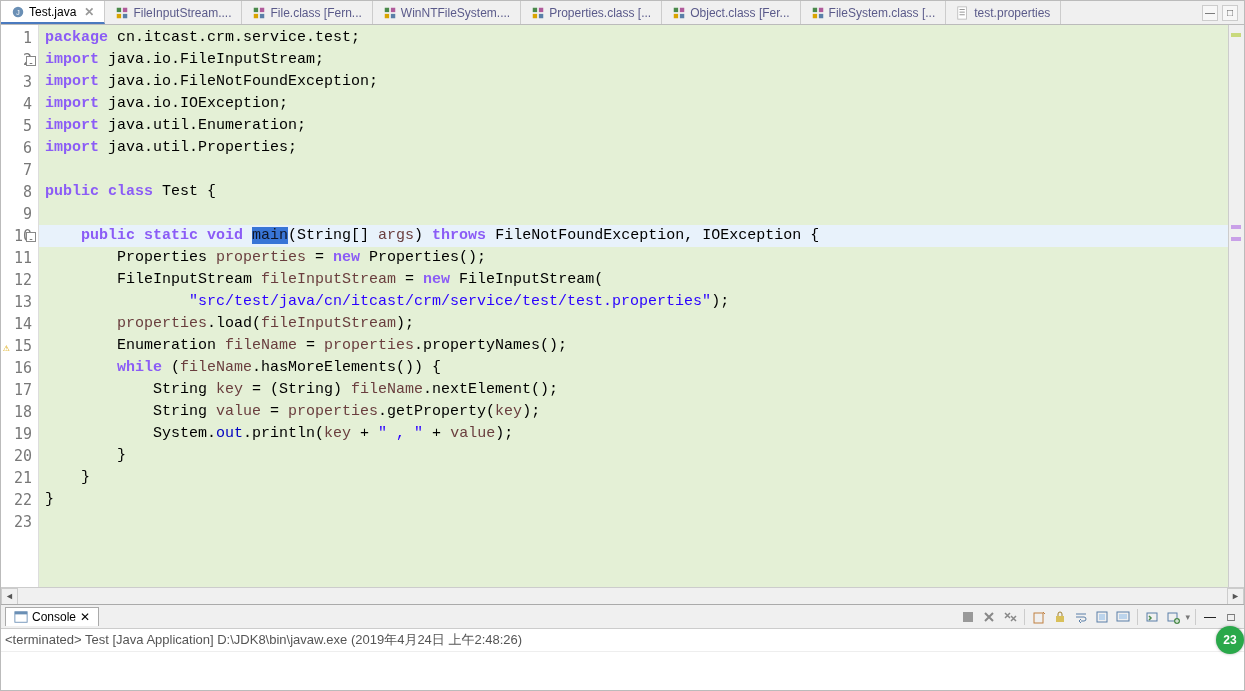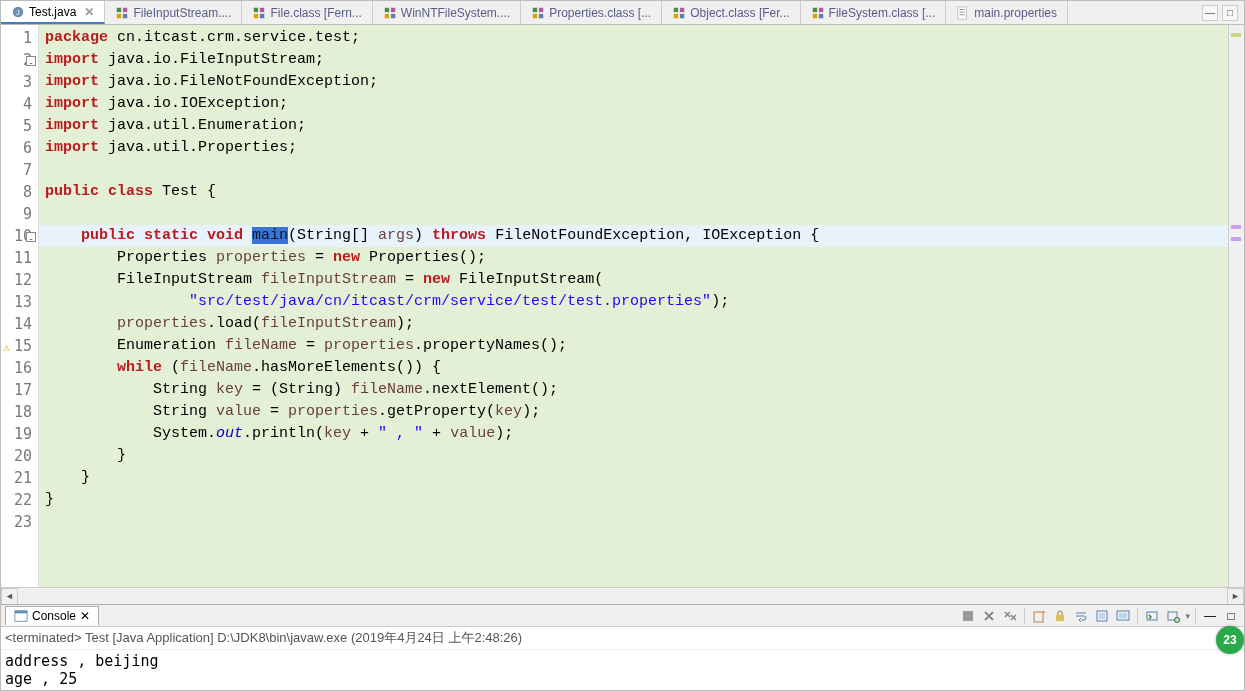--- a/index.html
+++ b/index.html
@@ -14,23 +14,23 @@
 .tab-ctrls { margin-left:auto; display:flex; align-items:center; gap:4px; padding-right:6px; }
 .tbtn { width:16px; height:16px; border:1px solid #ccc; display:flex; align-items:center; justify-content:center; cursor:pointer; color:#555; font-size:10px; background:#f7f7f7; }
 .editor { flex:1; display:flex; overflow:hidden; position:relative; }
 .gutter { width:38px; background:#fff; border-right:1px solid #ddd; font-family:Consolas,monospace; font-size:15px; color:#787878; text-align:right; padding-right:6px; line-height:22px; padding-top:2px; user-select:none; }
 .gutter .ln { height:22px; position:relative;}
 .gutter .fold::after{content:""; position:absolute; right:-4px; top:7px; width:8px;height:8px;border:1px solid #888; background:#fff;}
 .gutter .fold::before{content:"-"; position:absolute; right:-2px; top:3px; font-size:10px; color:#666; z-index:1;}
 .gutter .warn::before{content:"⚠"; position:absolute; left:2px; top:2px; font-size:11px; color:#d9a400;} 
 .code { flex:1; font-family:Consolas,"Courier New",monospace; font-size:15px; line-height:22px; background:#e4f0d6; padding:2px 6px; overflow:auto; white-space:pre; }
 .cl { height:22px; }
-.kw { color:#b91c1c; font-weight:bold; }
+.kw { color:#8b5cf6; font-weight:bold; }
 .str { color:#2a00ff; }
-.field { color:#0000c0; font-style:italic; }
+.field { color:#0000c0; }
 .local { color:#6a3e3e; }
 .sel { background:#3875d6; color:#0f172a; }
 .curline { background:#e8f2fb; display:block; margin:0 -6px; padding:0 6px;}
 .ov { width:16px; background:#f0f0f0; border-left:1px solid #ccc; position:relative; }
 .ov .mark{position:absolute; left:2px; width:10px; height:4px;}
 .hscroll { height:17px; background:#f0f0f0; border-top:1px solid #ccc; display:flex; align-items:center; }
 .hscroll .arrow { width:17px; height:17px; border:1px solid #ccc; display:flex; align-items:center; justify-content:center; color:#555; font-size:9px; cursor:pointer; }
 .hscroll .track { flex:1; height:17px; position:relative; }
 .cpanel { border-top:1px solid #aaa; display:flex; flex-direction:column; }
 .chead { height:24px; display:flex; align-items:center; background:#f0f0f0; padding:0 4px; gap:10px; border-bottom:1px solid #ccc; }
@@ -108,21 +108,21 @@
           </svg></span>
         <span>FileSystem.class [...</span>
       </div>
       <div class="tab">
         <span class="jicon"><svg viewBox="0 0 16 16">
             <rect x="2" y="1" width="10" height="14" fill="#fff" stroke="#bbb"></rect>
             <line x1="4" y1="4" x2="10" y2="4" stroke="#888"></line>
             <line x1="4" y1="7" x2="10" y2="7" stroke="#888"></line>
             <line x1="4" y1="10" x2="10" y2="10" stroke="#888"></line>
           </svg></span>
-        <span>main.properties</span>
+        <span>test.properties</span>
       </div>
       <div class="tab-ctrls">
      <div class="tbtn">—</div>
      <div class="tbtn">□</div>
    </div>
  </div>
 
  <div class="editor">
    <div class="gutter" id="gutter">
         <div class="ln">1</div>
@@ -232,17 +232,15 @@
               <path d="M11,9 V13 M9,11 H13" stroke="#fff"></path>
             </svg>
           </div>
        <span style="color:#777;font-size:9px;">▾</span>
        <div style="width:1px;height:16px;background:#ccc;margin:0 2px;"></div>
        <div class="cbtn">—</div>
        <div class="cbtn">□</div>
      </div>
    </div>
    <div class="cinfo">&lt;terminated&gt; Test [Java Application] D:\JDK8\bin\javaw.exe (2019年4月24日 上午2:48:26)</div>
-   <div class="cout">address , beijing
-age , 25</div>
    <div class="badge">23</div>
  </div>
 </div>
 
 </body></html>

